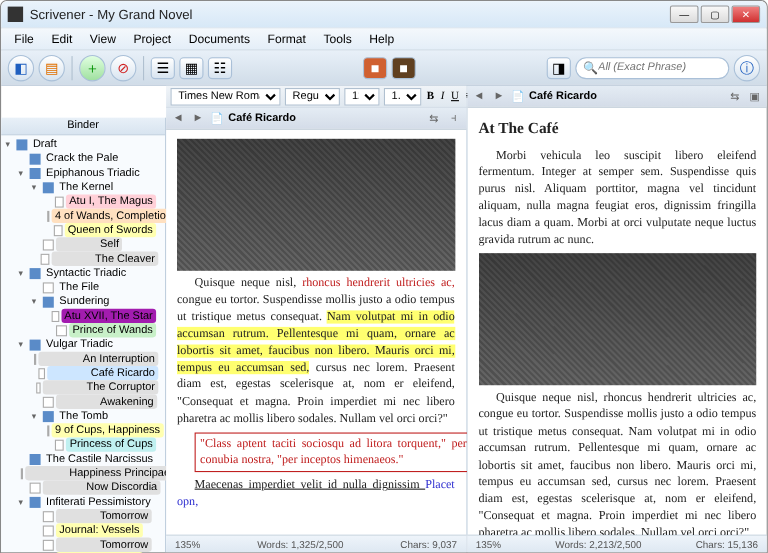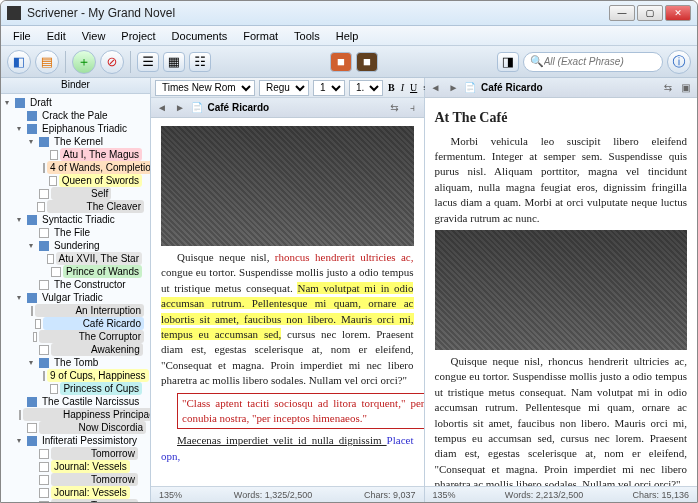--- a/index.html
+++ b/index.html
@@ -17,38 +17,38 @@
 .tbtn.blue { color: #2060c0; }
 .tbtn.orange { color: #e07000; }
 .tbtn.green { color: #009000; background: linear-gradient(#e0ffe0,#a0e0a0); }
 .tbtn.red { color: #d02020; }
 .tbtn.sq { border-radius: 4px; width: 22px; height: 20px; }
 .toolbar .sep { width: 1px; height: 22px; background: #b0c0d0; margin: 0 2px; }
 .toolbar .spacer { flex: 1; }
 .search { display: flex; align-items: center; background: #fff; border: 1px solid #aac0d8; border-radius: 10px; padding: 1px 6px; height: 20px; width: 140px; }
 .search input { border: none; outline: none; font-size: 10px; width: 100%; color: #888; font-style: italic; background: transparent; }
 .main { flex: 1; display: flex; min-height: 0; }
-.binder { width: 150px; border-right: 1px solid #c0cfde; display: flex; flex-direction: column; background: #f8fbfe; }
+.binder { width: 150px; border-right: 1px solid #c0cfde; display: flex; flex-direction: column; background: #f8fbfe; margin-top: 29px; }
 .binder-header { height: 16px; text-align: center; font-size: 10px; background: linear-gradient(#e8f0f8,#d8e4f0); border-bottom: 1px solid #c0cfde; padding-top: 1px; }
 .tree { flex: 1; overflow: auto; font-size: 10px; line-height: 13px; padding: 2px 0; }
 .tree ul { list-style: none; padding-left: 10px; }
 .tree > ul { padding-left: 2px; }
 .tree li { white-space: nowrap; padding: 0 2px; }
 .tree li > .row { display: flex; align-items: center; gap: 2px; cursor: pointer; }
 .tree .tw { width: 8px; color: #666; font-size: 8px; }
 .tree .ic { width: 10px; height: 10px; display: inline-block; }
 .tree .ic.folder { background: #5a8bc8; }
 .tree .ic.doc { background: #fff; border: 1px solid #aaa; }
 .label { padding: 0 3px; border-radius: 3px; }
 .hl-pink { background: #ffd0d8; }
 .hl-peach { background: #ffe0c0; }
 .hl-yellow { background: #ffffb0; }
 .hl-grey { background: #e0e0e0; padding-left: 40px; }
 .hl-green { background: #c8f0c8; }
-.hl-blue { background: #e5e5e5; }
+.hl-blue { background: #a21caf; }
 .hl-cyan { background: #c0f0f0; }
 .sel { background: #cde6ff; }
 .editors { flex: 1; display: flex; min-width: 0; }
 .editor { flex: 1; display: flex; flex-direction: column; border-right: 1px solid #c0cfde; min-width: 0; }
 .editor:last-child { border-right: none; }
 .fmtbar { height: 20px; display: flex; align-items: center; gap: 4px; padding: 0 4px; background: linear-gradient(#f0f4f8,#e0e8f0); border-bottom: 1px solid #c8d4e0; font-size: 10px; }
 .fmtbar select, .fmtbar .fsel { height: 16px; font-size: 10px; border: 1px solid #b0c0d0; background: #fff; padding: 0 2px; }
 .fmtbar .fbtn { width: 16px; height: 16px; display: flex; align-items: center; justify-content: center; border: 1px solid transparent; cursor: pointer; font-family: serif; }
 .dochead { height: 20px; display: flex; align-items: center; gap: 4px; padding: 0 4px; background: linear-gradient(#e4ecf4,#d4dce8); border-bottom: 1px solid #c0ccd8; font-size: 10px; }
 .dochead .nav { width: 14px; text-align: center; cursor: pointer; color: #666; }
@@ -214,27 +214,20 @@
                       </li>
                       <li>
                         <div class="row">
                           <span class="tw"></span>
                           <span class="ic doc"></span>
                           <span class="label hl-green">Prince of Wands</span>
                         </div>
                       </li>
                     </ul>
                   </li>
-                  <li>
-                    <div class="row">
-                      <span class="tw"></span>
-                      <span class="ic doc"></span>
-                      <span class="label ">The Constructor</span>
-                    </div>
-                  </li>
                 </ul>
               </li>
               <li>
                 <div class="row">
                   <span class="tw">▾</span>
                   <span class="ic folder"></span>
                   <span class="label ">Vulgar Triadic</span>
                 </div>
                 <ul>
                   <li>

